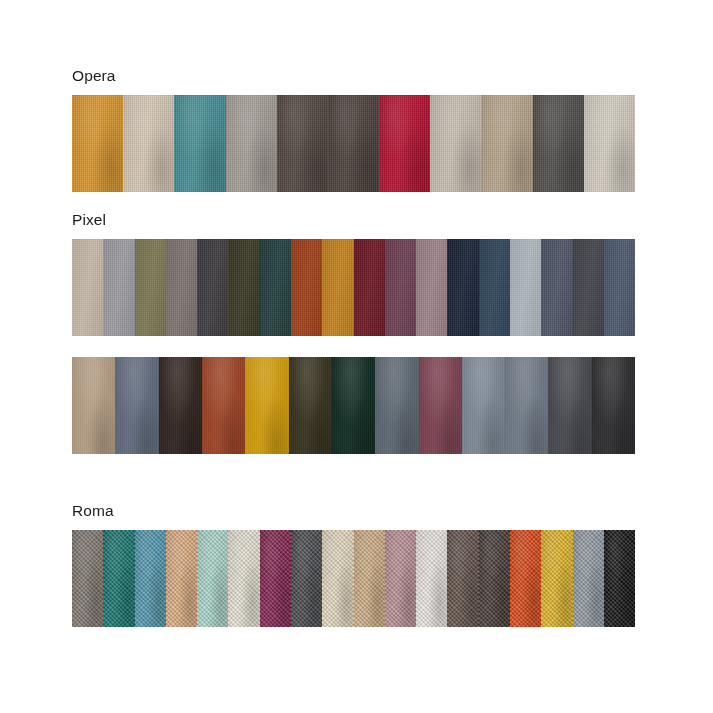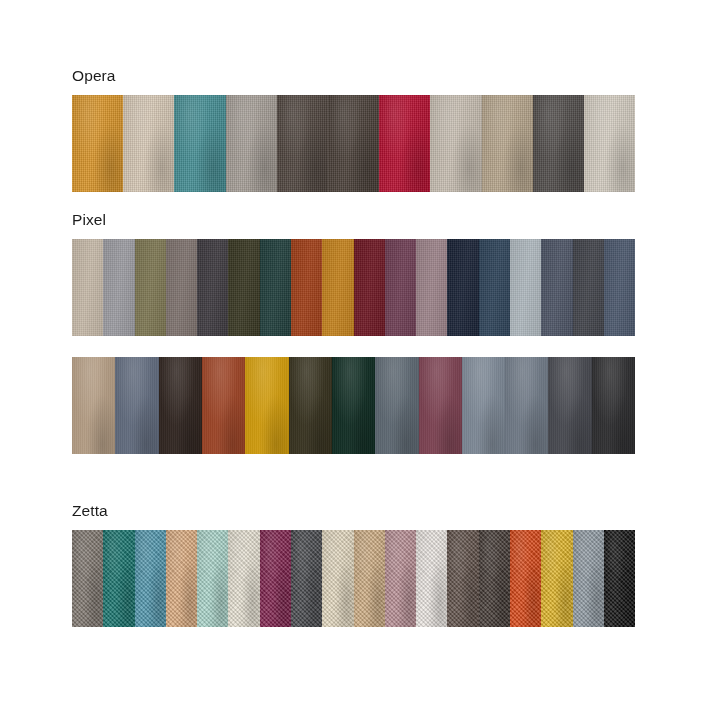--- a/index.html
+++ b/index.html
@@ -181,21 +181,21 @@
         <div class="swatch" title="storm-grey" style="background: rgb(91, 102, 112);"></div>
         <div class="swatch" title="wine-rose" style="background: rgb(123, 64, 80);"></div>
         <div class="swatch" title="cadet-grey" style="background: rgb(123, 135, 148);"></div>
         <div class="swatch" title="slate-grey" style="background: rgb(110, 120, 133);"></div>
         <div class="swatch" title="dark-charcoal" style="background: rgb(69, 71, 78);"></div>
         <div class="swatch" title="near-black" style="background: rgb(44, 44, 46);"></div>
       </div>
   </div>
 
   <div class="palette-group" style="top:503px;">
-    <div class="palette-label" style="color: rgb(28, 28, 28);">Zetta</div>
+    <div class="palette-label" style="color: rgb(28, 28, 28);">Roma</div>
     <div class="swatch-strip strip-knit" style="height:97px;">
         <div class="swatch" title="warm-grey" style="background: rgb(123, 114, 106);"></div>
         <div class="swatch" title="emerald-teal" style="background: rgb(13, 111, 104);"></div>
         <div class="swatch" title="sky-teal" style="background: rgb(74, 147, 171);"></div>
         <div class="swatch" title="peach-tan" style="background: rgb(221, 170, 124);"></div>
         <div class="swatch" title="mint" style="background: rgb(168, 213, 202);"></div>
         <div class="swatch" title="cream" style="background: rgb(232, 226, 211);"></div>
         <div class="swatch" title="magenta-plum" style="background: rgb(124, 26, 71);"></div>
         <div class="swatch" title="dark-grey" style="background: rgb(63, 65, 69);"></div>
         <div class="swatch" title="ivory" style="background: rgb(228, 216, 190);"></div>

